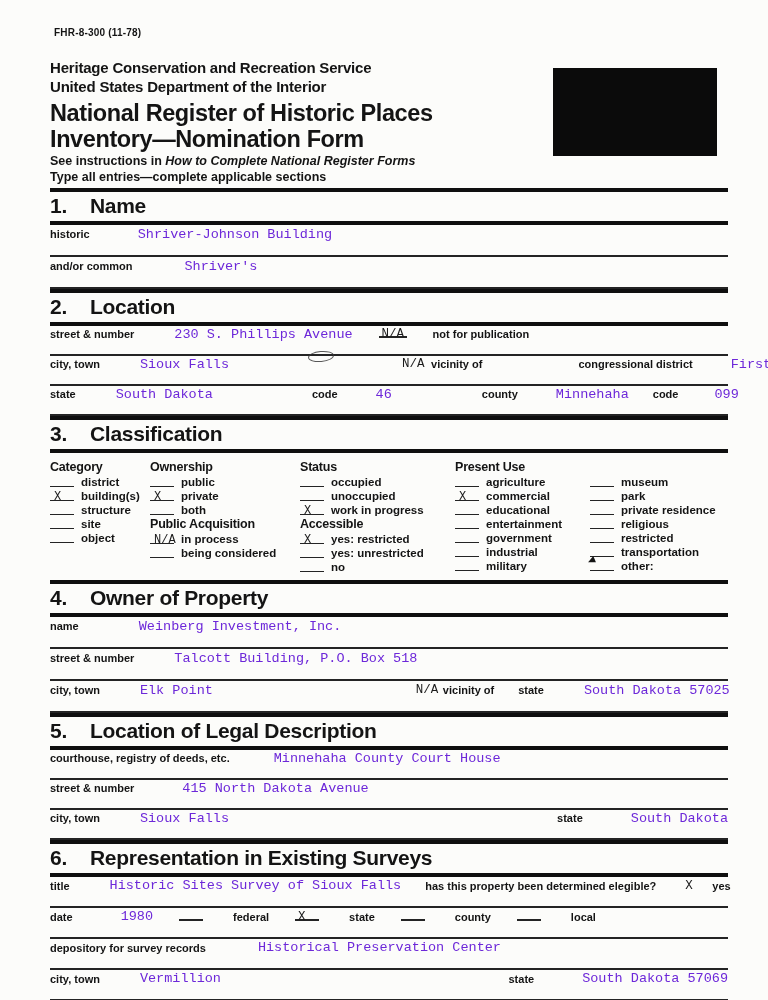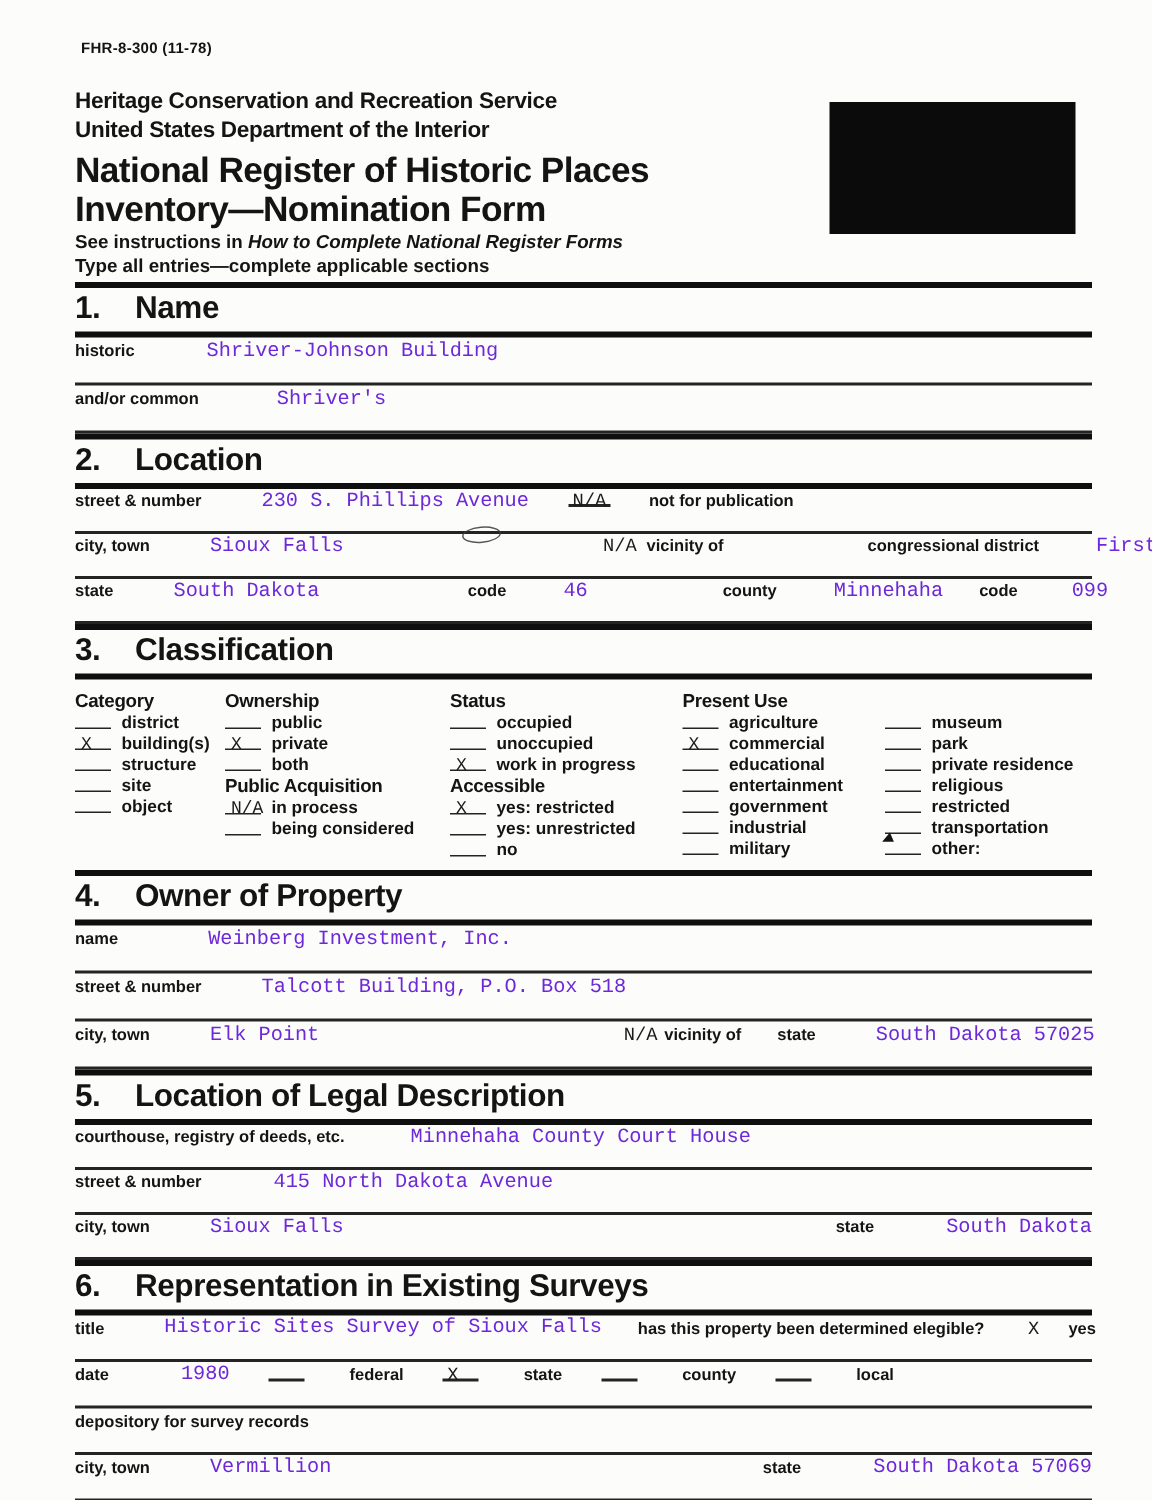--- a/index.html
+++ b/index.html
@@ -255,20 +255,21 @@
           <span class="mark"></span>
         </span>
       <span class="flabel ml4">county</span>
       <span class="inline-blank ml12">
           <span class="mark"></span>
         </span>
       <span class="flabel ml4">local</span>
     </div>
     <div class="row">
       <span class="flabel">depository for survey records</span>
+      <span class="fvalue ml28">Historical Preservation Center</span>
     </div>
     <div class="row">
       <span class="flabel">city, town</span>
       <span class="fvalue ml16">Vermillion</span>
       <span class="flabel mla">state</span>
       <span class="fvalue ml24">South Dakota 57069</span>
     </div>
   </div>
 
 </div>

